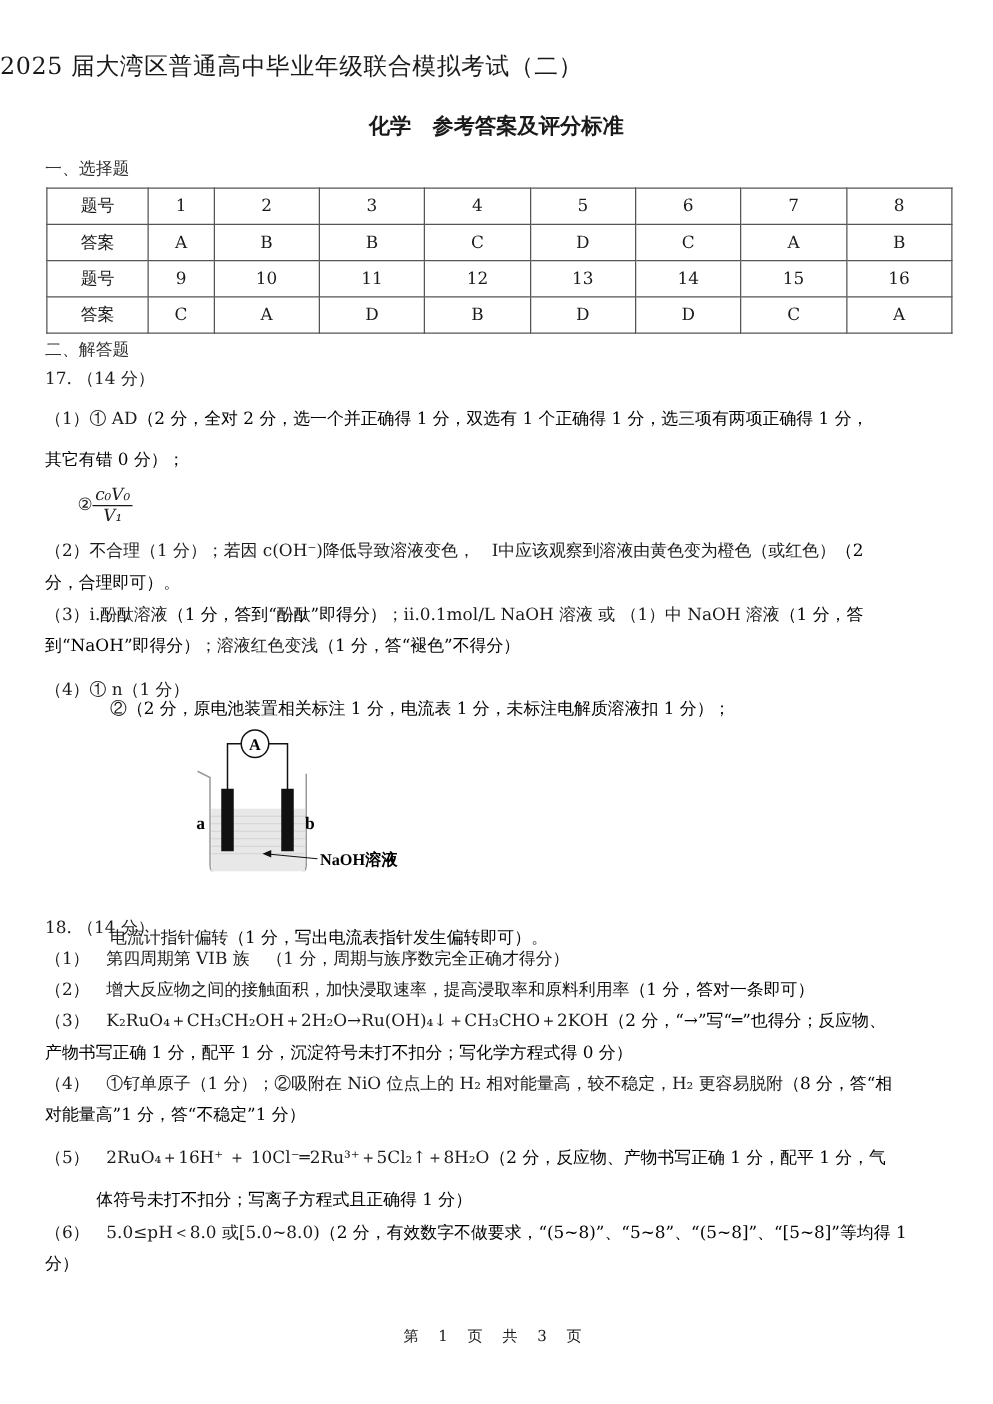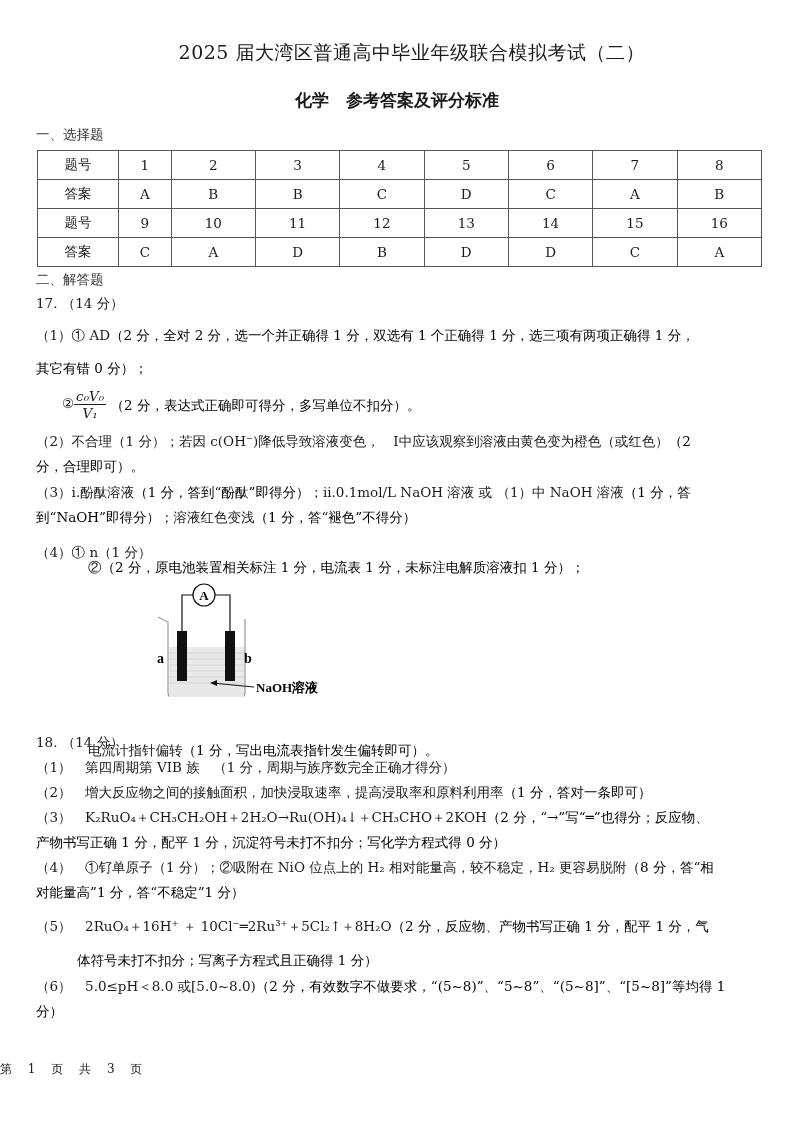--- a/index.html
+++ b/index.html
@@ -3,21 +3,21 @@
 <meta charset="utf-8">
 <style>
   html, body { margin: 0; padding: 0; background: #ffffff; }
   body {
     width: 794px; height: 1123px; position: relative; overflow: hidden;
     font-family: "DejaVu Serif", "Liberation Serif", serif;
     color: #1a1a1a; font-size: 13.5px;
   }
   .blue { color: #000000; }
   .title {
-    position: absolute; left: 0; width: 645px; top: 40px; text-align: right;
+    position: absolute; left: 0; width: 645px; top: 40px; text-align: left;
     font-size: 19px; letter-spacing: 0.5px;
   }
   .subtitle {
     position: absolute; left: 0; width: 794px; top: 89px; text-align: center;
     font-size: 17px; font-weight: bold;
   }
   .sec { position: absolute; left: 36px; font-size: 13.5px; color: #333; }
   table.answers {
     position: absolute; left: 37px; top: 150px; width: 725px;
     border-collapse: collapse; font-size: 13.5px;
@@ -25,21 +25,21 @@
   table.answers td {
     border: 1px solid #555; height: 28px; text-align: center; padding: 0;
   }
   table.answers td.hd { width: 80px; }
   .line { position: absolute; left: 36px; right: 24px; white-space: nowrap; line-height: 20px; }
   .indent { left: 62px; }
   .frac { display: inline-block; vertical-align: middle; text-align: center; font-style: italic; }
   .frac .num { display: block; border-bottom: 1px solid #1a1a1a; padding: 0 2px; line-height: 16px; }
   .frac .den { display: block; line-height: 16px; }
   .diagram { position: absolute; left: 150px; top: 577px; width: 200px; height: 120px; }
-  .footer { position: absolute; left: 0; width: 794px; top: 1061px; text-align: left; font-size: 12px; letter-spacing: 6px; }
+  .footer { position: absolute; left: 0; width: 794px; top: 1061px; text-align: center; font-size: 12px; letter-spacing: 6px; }
 </style>
 </head>
 <body>
 
 <div class="title">2025 届大湾区普通高中毕业年级联合模拟考试（二）</div>
 <div class="subtitle">化学　参考答案及评分标准</div>
 
 <div class="sec" style="top:126px;">一、选择题</div>
 
 <table class="answers">
@@ -93,21 +93,20 @@
 
 <div class="sec" style="top:271px;">二、解答题</div>
 
 <div class="line" style="top:293px;">17. （14 分）</div>
 <div class="line" style="top:325px;">
   <span>（1）① AD</span><span class="blue">（2 分，全对 2 分，选一个并正确得 1 分，双选有 1 个正确得 1 分，选三项有两项正确得 1 分，</span>
 </div>
 <div class="line blue" style="top:358px;">其它有错 0 分）；</div>
 <div class="line" style="top:388px; left:62px; line-height:16px;">
   <span>②</span><span class="frac"><span class="num">c₀V₀</span><span class="den">V₁</span></span>
-  <span class="blue" style="vertical-align:middle;">（2 分，表达式正确即可得分，多写单位不扣分）。</span>
 </div>
 <div class="line" style="top:431px;">
   <span>（2）不合理（1 分）；若因 c(OH⁻)降低导致溶液变色，　Ⅰ中应该观察到溶液由黄色变为橙色（或红色）</span><span class="blue">（2</span>
 </div>
 <div class="line blue" style="top:456px;">分，合理即可）。</div>
 <div class="line" style="top:482px;">
   <span>（3）i.酚酞溶液</span><span class="blue">（1 分，答到“酚酞”即得分）</span><span>；ii.0.1mol/L NaOH 溶液 或 （1）中 NaOH 溶液</span><span class="blue">（1 分，答</span>
 </div>
 <div class="line" style="top:507px;">
   <span class="blue">到“NaOH”即得分）</span><span>；溶液红色变浅</span><span class="blue">（1 分，答“褪色”不得分）</span>

